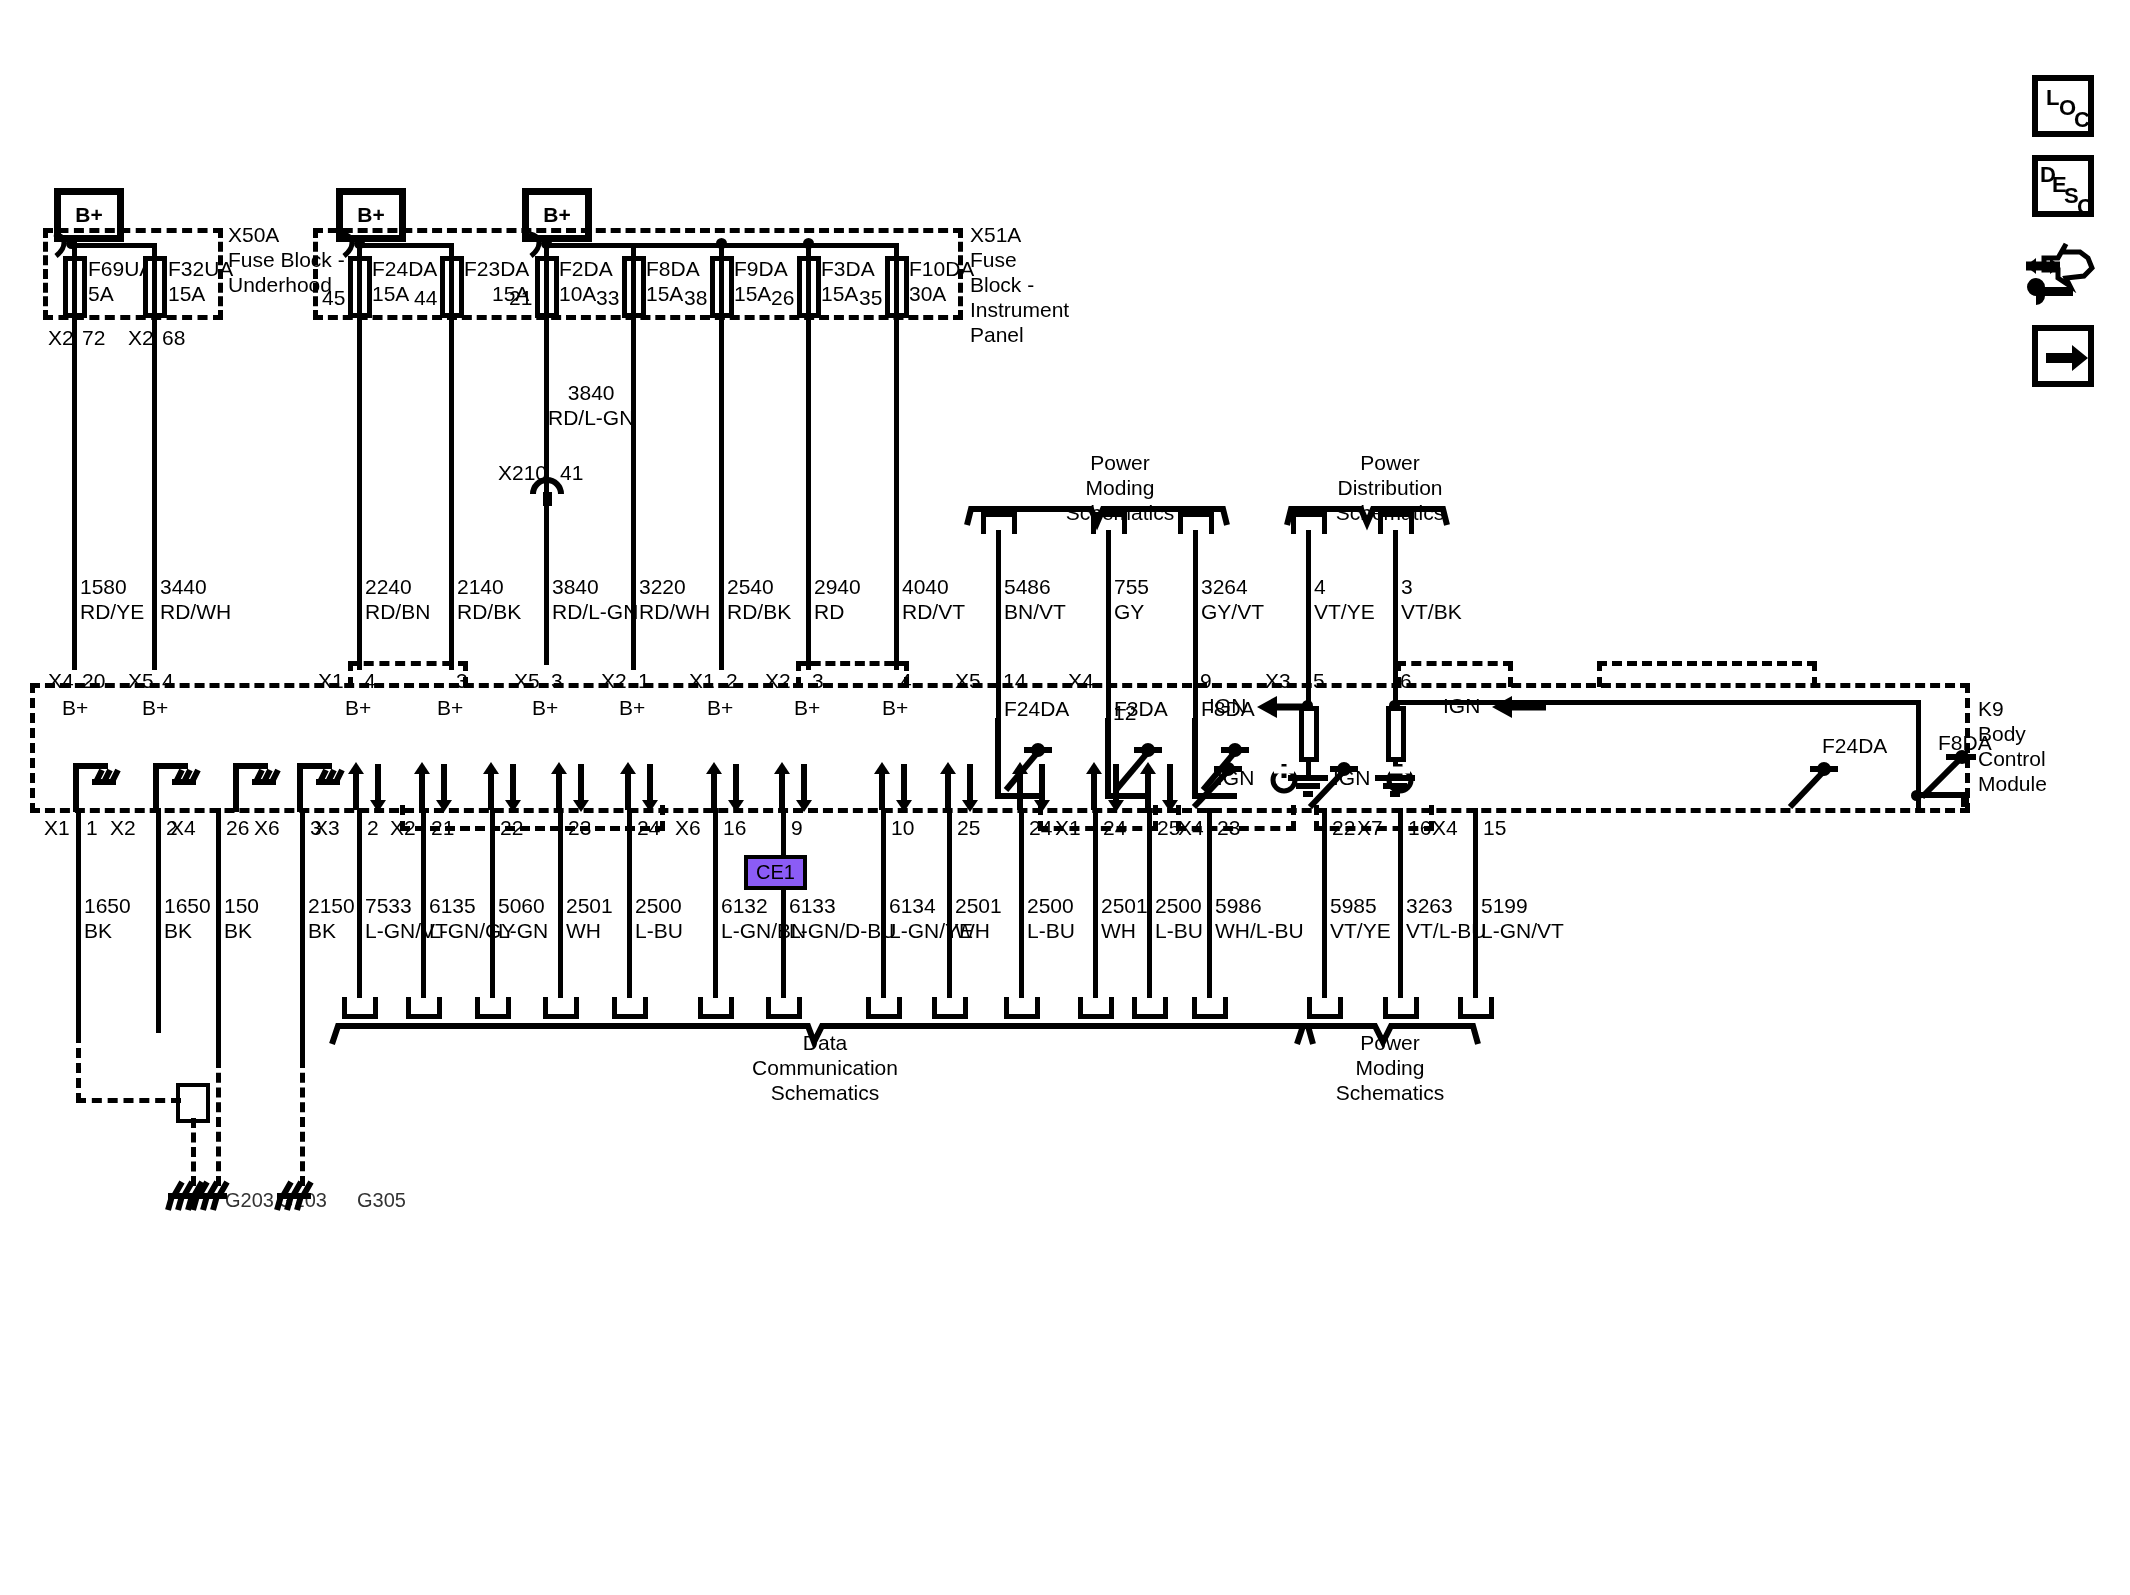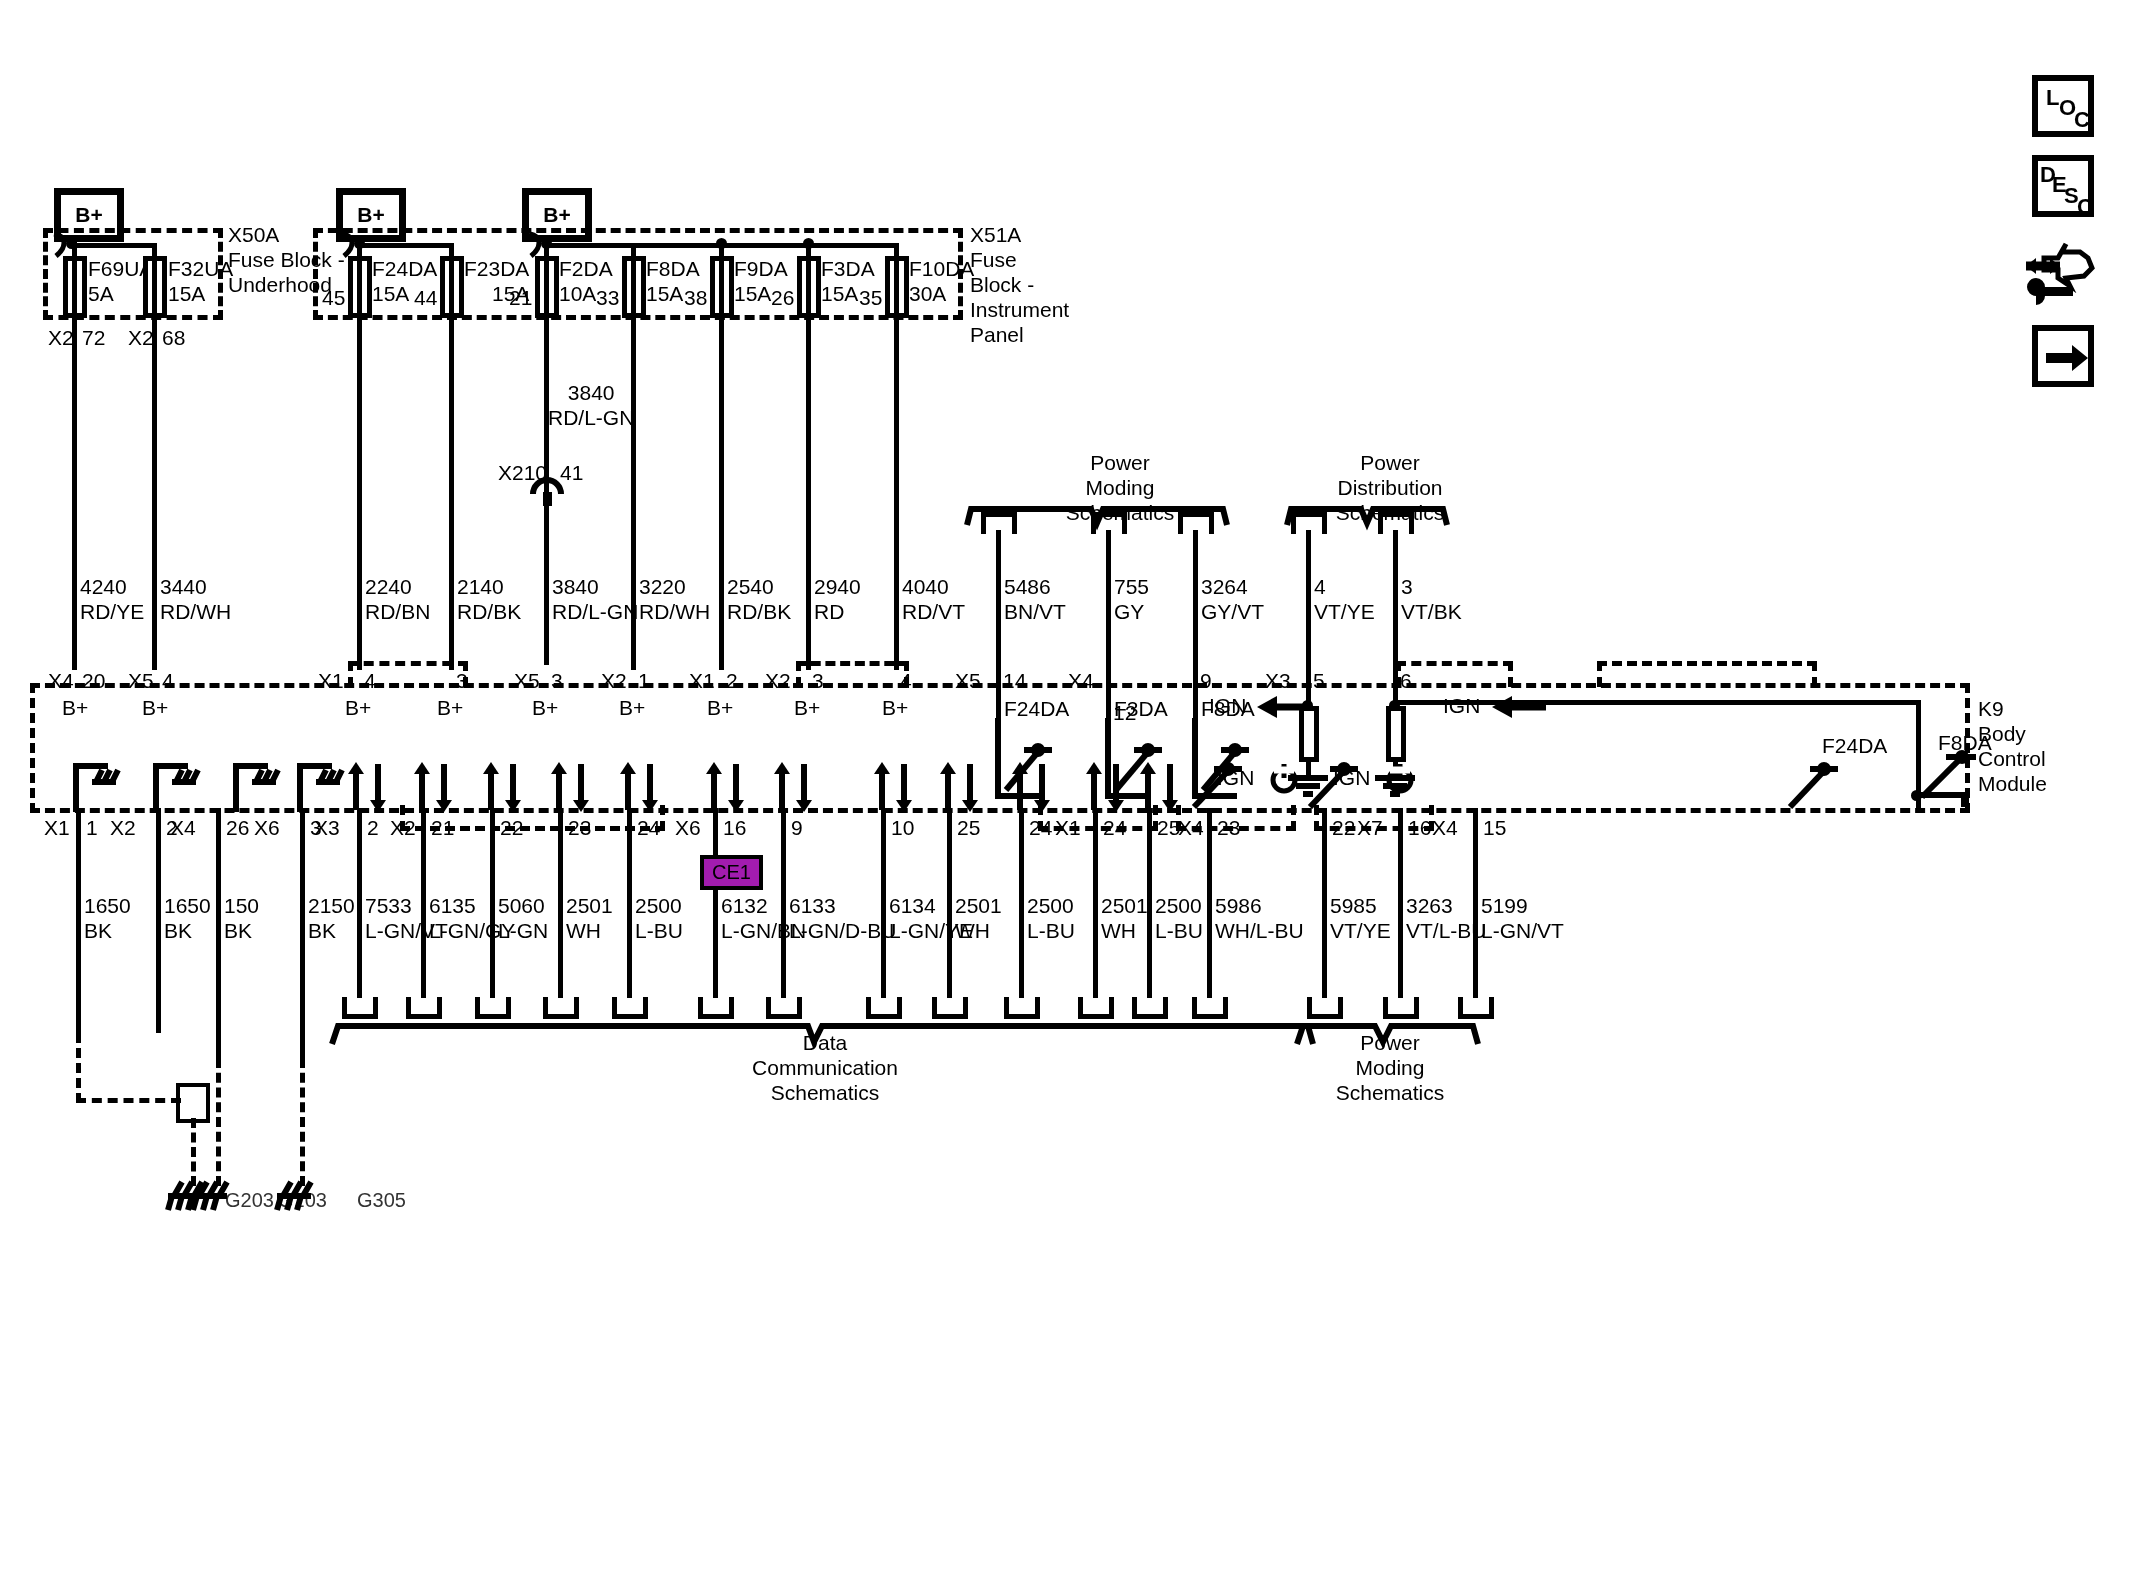--- a/index.html
+++ b/index.html
@@ -21,21 +21,21 @@
          display:flex;align-items:center;justify-content:center;font-size:21px;font-weight:bold;}
   
   .fuse{position:absolute;width:24px;height:62px;border:5px solid #000;background:#fff;box-sizing:border-box;}
   .fuse.sm{width:20px;height:56px;}
   
   .dot{position:absolute;width:11px;height:11px;border-radius:50%;background:#000;}
   
   .tbtn{position:absolute;border:6px solid #000;background:#fff;box-sizing:border-box;}
   .rot{position:absolute;font-size:22px;font-weight:bold;}
   
-  .ce1{position:absolute;border:4px solid #000;background:#a21caf;padding:2px 8px;font-size:20px;}
+  .ce1{position:absolute;border:4px solid #000;background:#8b5cf6;padding:2px 8px;font-size:20px;margin-left:44px;}
   
   .cup{position:absolute;width:36px;height:22px;border:5px solid #000;border-top:none;box-sizing:border-box;background:transparent;}
   .cupdn{position:absolute;width:36px;height:22px;border:5px solid #000;border-bottom:none;box-sizing:border-box;background:transparent;}
   svg{position:absolute;overflow:visible;}
 </style>
 </head>
 <body>
 
 <div class="tbtn" style="left:2032px;top:75px;width:62px;height:62px;">
   <span class="rot" style="left:8px;top:4px;">L</span>
@@ -151,21 +151,21 @@
 <div class="lbl" style="left:162px;top:325px;">68</div>
 
 <div class="lbl" style="left:498px;top:460px;">X210</div>
 <div class="lbl" style="left:560px;top:460px;">41</div>
 <svg style="left:530px;top:472px;" width="34" height="26">
   <path d="M3 22 A14 14 0 0 1 31 22" fill="none" stroke="#000" stroke-width="6"></path>
   <rect x="13" y="20" width="9" height="14" fill="#000"></rect>
 </svg>
 <div class="lbl ctr" style="left:548px;top:380px;"><span>3840</span><br><span>RD/L-GN</span></div>
 
-<div class="lbl" style="left:80px;top:574px;"><span>4240</span><br><span>RD/YE</span></div>
+<div class="lbl" style="left:80px;top:574px;"><span>1580</span><br><span>RD/YE</span></div>
 <div class="lbl" style="left:160px;top:574px;"><span>3440</span><br><span>RD/WH</span></div>
 <div class="lbl" style="left:365px;top:574px;"><span>2240</span><br><span>RD/BN</span></div>
 <div class="lbl" style="left:457px;top:574px;"><span>2140</span><br><span>RD/BK</span></div>
 <div class="lbl" style="left:552px;top:574px;"><span>3840</span><br><span>RD/L-GN</span></div>
 <div class="lbl" style="left:639px;top:574px;"><span>3220</span><br><span>RD/WH</span></div>
 <div class="lbl" style="left:727px;top:574px;"><span>2540</span><br><span>RD/BK</span></div>
 <div class="lbl" style="left:814px;top:574px;"><span>2940</span><br><span>RD</span></div>
 <div class="lbl" style="left:902px;top:574px;"><span>4040</span><br><span>RD/VT</span></div>
 
 <div class="dtop" style="left:30px;top:683px;width:1940px;"></div>

